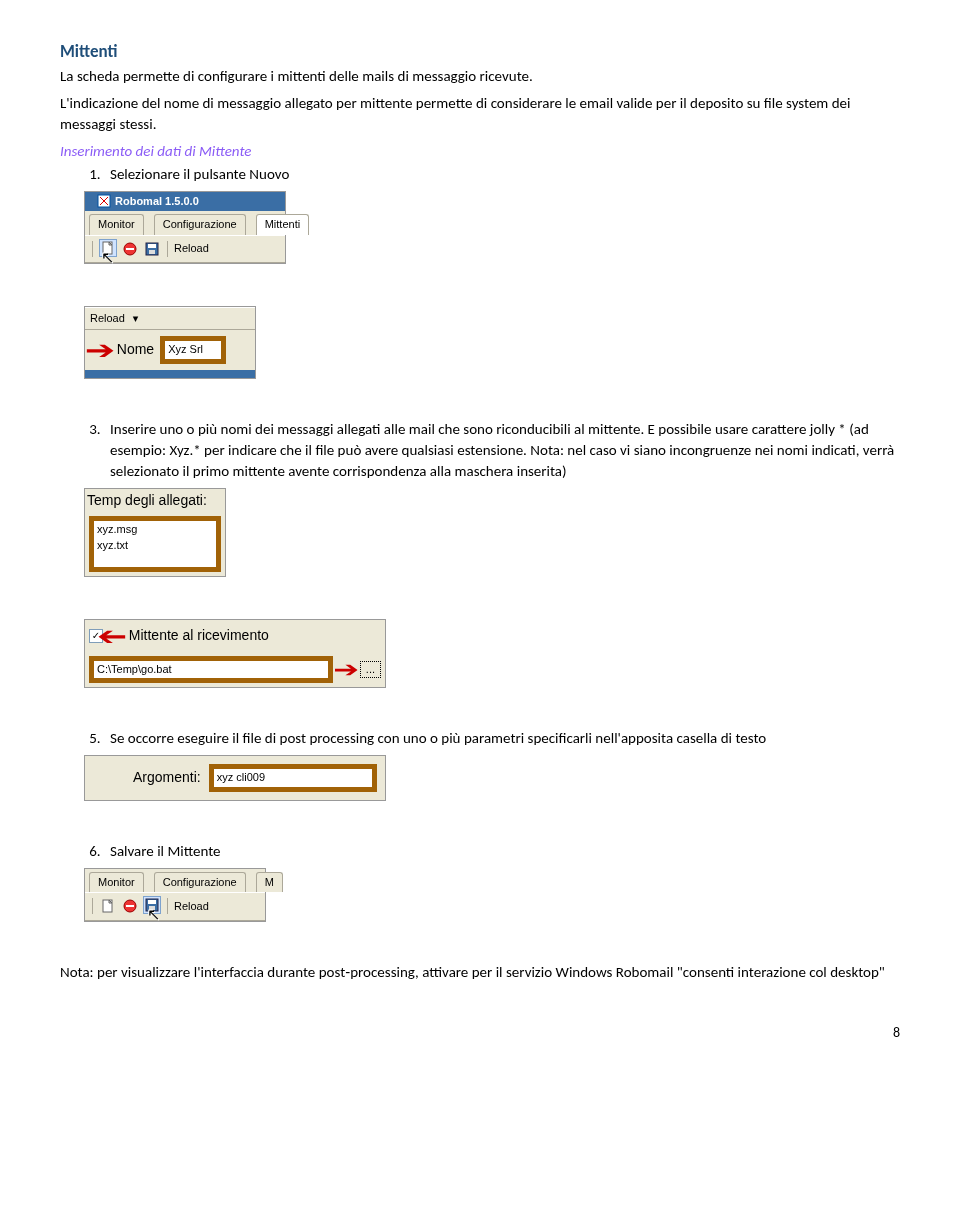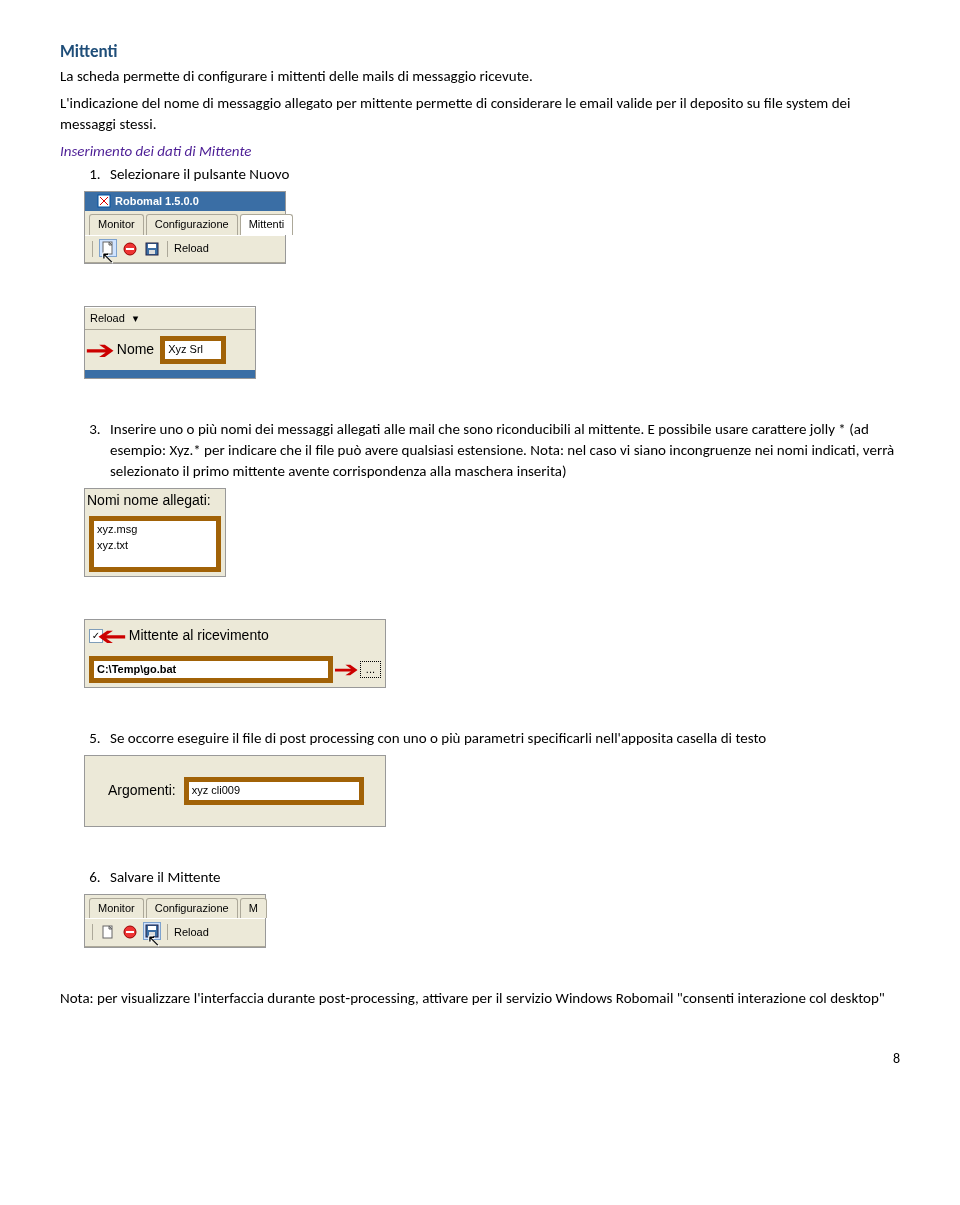--- a/index.html
+++ b/index.html
@@ -12,21 +12,21 @@
     width: 840px;
     line-height: 1.4;
   }
   .heading-1 {
     color: #1f4e79;
     font-size: 17px;
     font-weight: bold;
     margin: 0 0 2px 0;
   }
   .heading-2 {
-    color: #4c1d95;
+    color: #8b5cf6;
     font-size: 15px;
     font-style: italic;
     margin: 6px 0 2px 0;
   }
   p {
     margin: 0 0 6px 0;
   }
   ol {
     margin: 0;
     padding-left: 44px;
@@ -49,21 +49,21 @@
     font-weight: bold;
     padding: 2px 12px;
     display: flex;
     align-items: flex-start;
     gap: 4px;
   }
   .tabbar {
     background: #ece9d8;
     padding: 3px 4px 0 4px;
     display: flex;
-    gap: 2px;
+    gap: 10px;
   }
   .tabbar .tab {
     border: 1px solid #aca899;
     border-bottom: none;
     background: #ece9d8;
     padding: 2px 8px;
     border-radius: 3px 3px 0 0;
   }
   .tabbar .tab.active {
     background: #fff;
@@ -216,49 +216,49 @@
   </div>
   <div style="height:8px;background:#3a6ea5;"></div>
 </div>
 </div>
 
 <div class="item-block">
 <ol start="3">
   <li>Inserire uno o più nomi dei messaggi allegati alle mail che sono riconducibili al mittente. E possibile usare carattere jolly * (ad esempio: Xyz.* per indicare che il file può avere qualsiasi estensione. Nota: nel caso vi siano incongruenze nei nomi indicati, verrà selezionato il primo mittente avente corrispondenza alla maschera inserita)</li>
 </ol>
 <div class="ui-screenshot" style="width:140px;">
-  <div class="block-label">Nomi nome allegati:</div>
+  <div class="block-label">Temp degli allegati:</div>
   <div class="win-field" style="margin:4px; height:44px;">
     <div>xyz.msg</div>
     <div>xyz.txt</div>
   </div>
 </div>
 </div>
 
 <div class="item-block">
 <div class="ui-screenshot" style="width:300px;">
   <div style="padding:4px; display:flex; align-items:center; gap:4px;">
     <span class="checkbox">✓</span>
     <span class="red-arrow" style="transform:scaleX(-1.4);margin-left:-6px;">➔</span>
     <span class="block-label">Mittente al ricevimento</span>
   </div>
   <div style="padding:4px; display:flex; align-items:center; gap:4px;">
-    <span class="win-field" style="flex:1;font-weight:bold;">C:\Temp\go.bat</span>
+    <span class="win-field" style="flex:1;">C:\Temp\go.bat</span>
     <span class="red-arrow" style="font-size:22px;">➔</span>
     <span class="btn-dots">...</span>
   </div>
 </div>
 </div>
 
 <div class="item-block">
 <ol start="5">
   <li>Se occorre eseguire il file di post processing con uno o più parametri specificarli nell'apposita casella di testo</li>
 </ol>
 <div class="ui-screenshot" style="width:300px;">
-  <div style="padding:21px; display:flex; align-items:center; gap:6px;">
+  <div style="padding:8px; display:flex; align-items:center; gap:6px;margin-left:38px;">
     <span class="block-label">Argomenti:</span>
     <span class="win-field" style="flex:1;">xyz cli009</span>
   </div>
 </div>
 </div>
 
 <div class="item-block">
 <ol start="6">
   <li>Salvare il Mittente</li>
 </ol>

